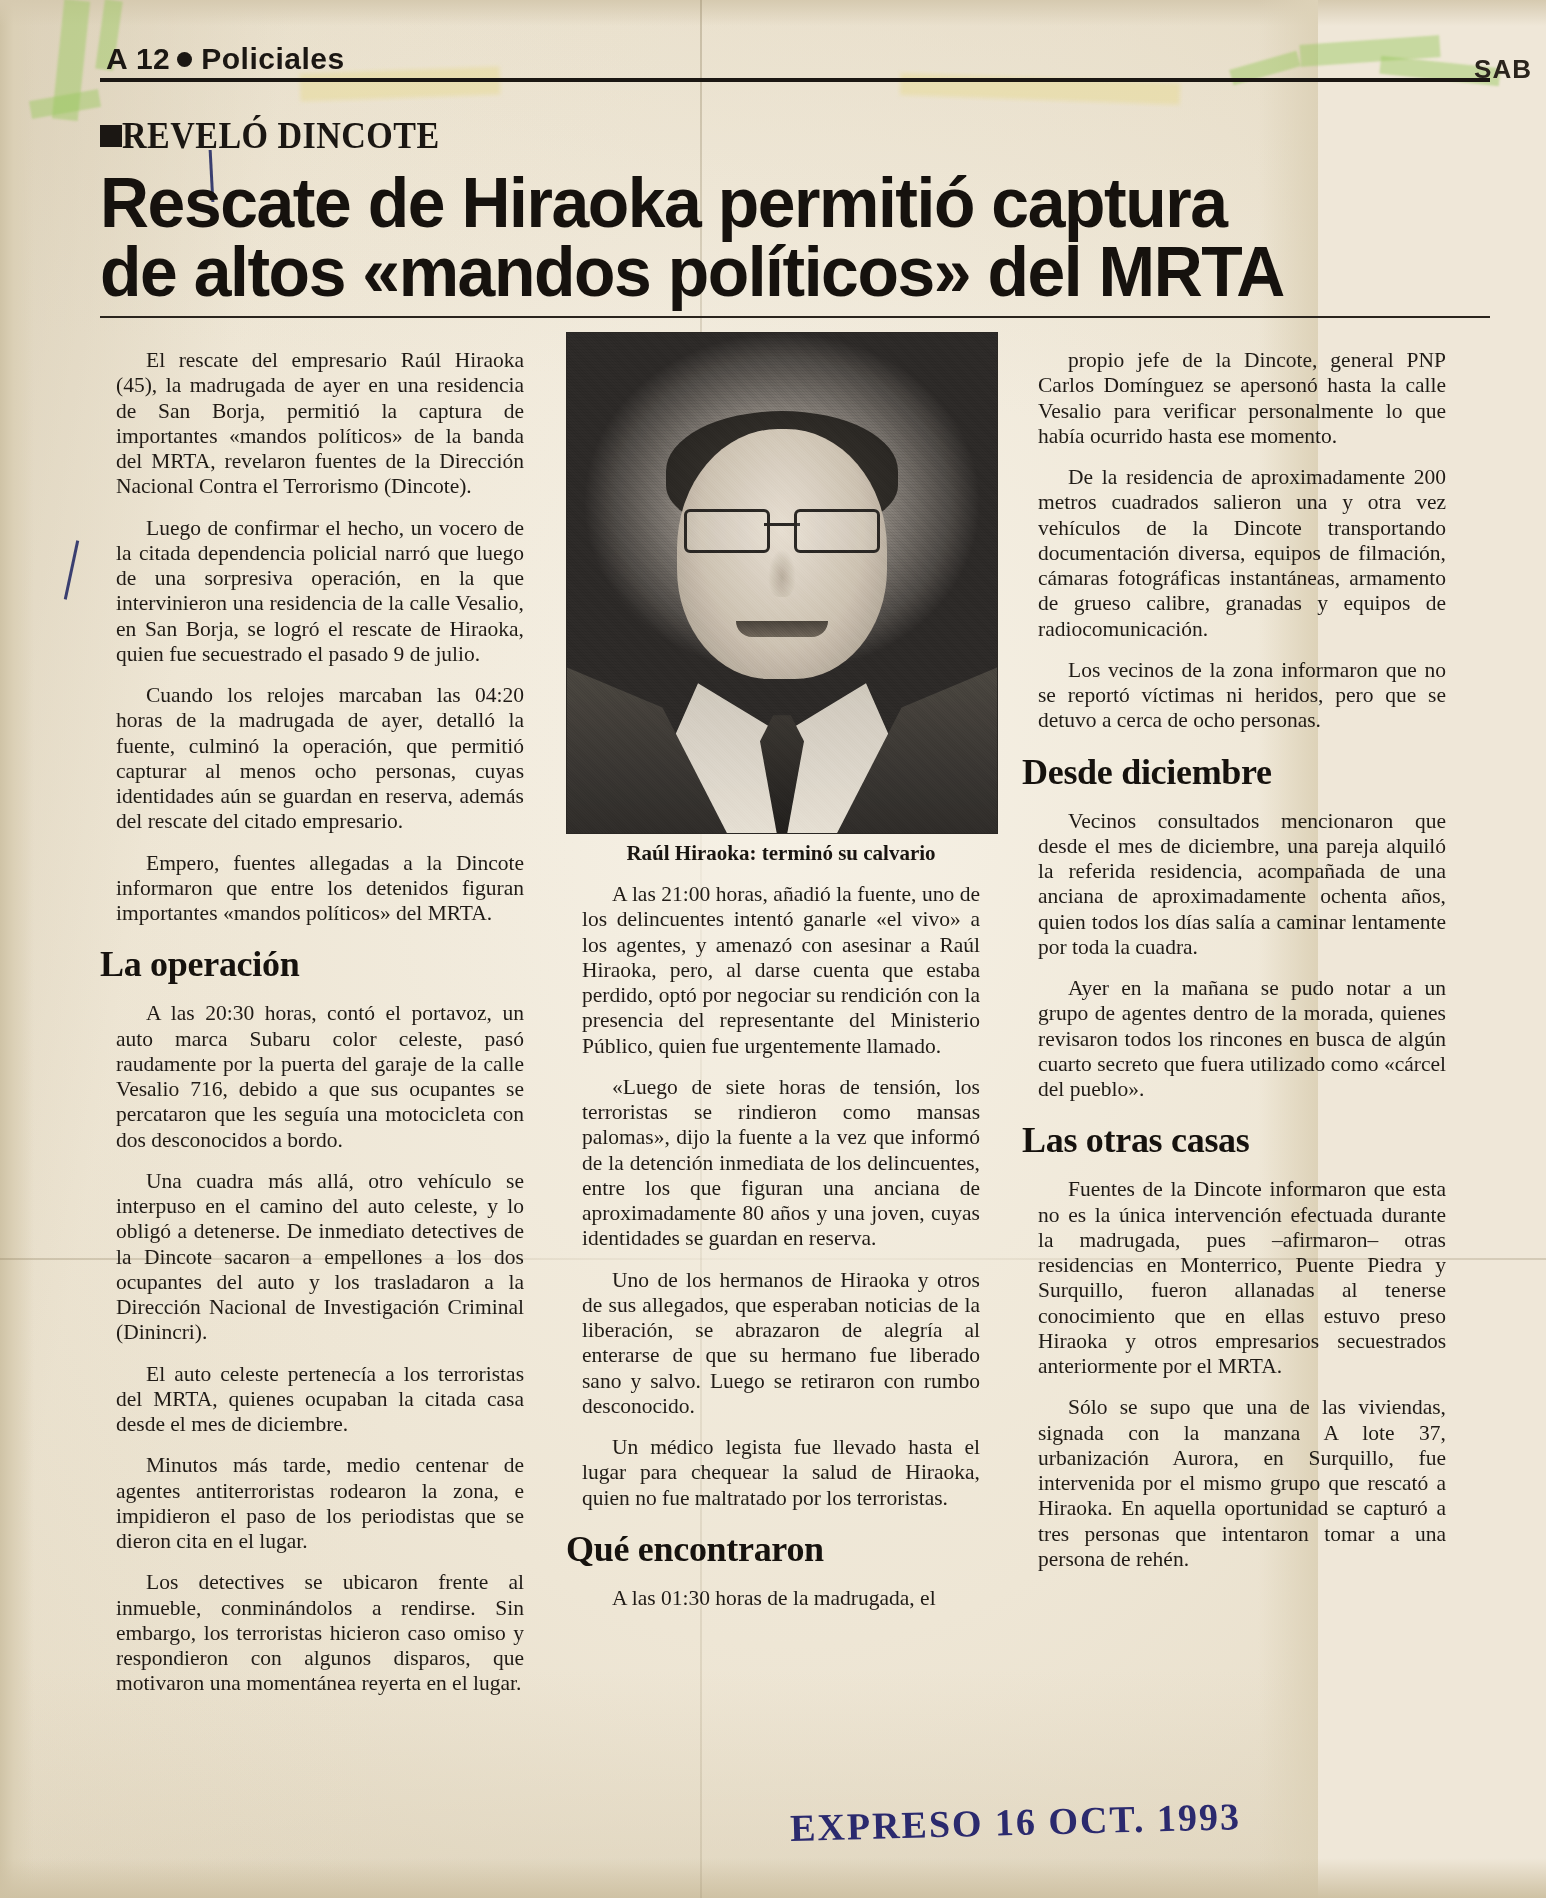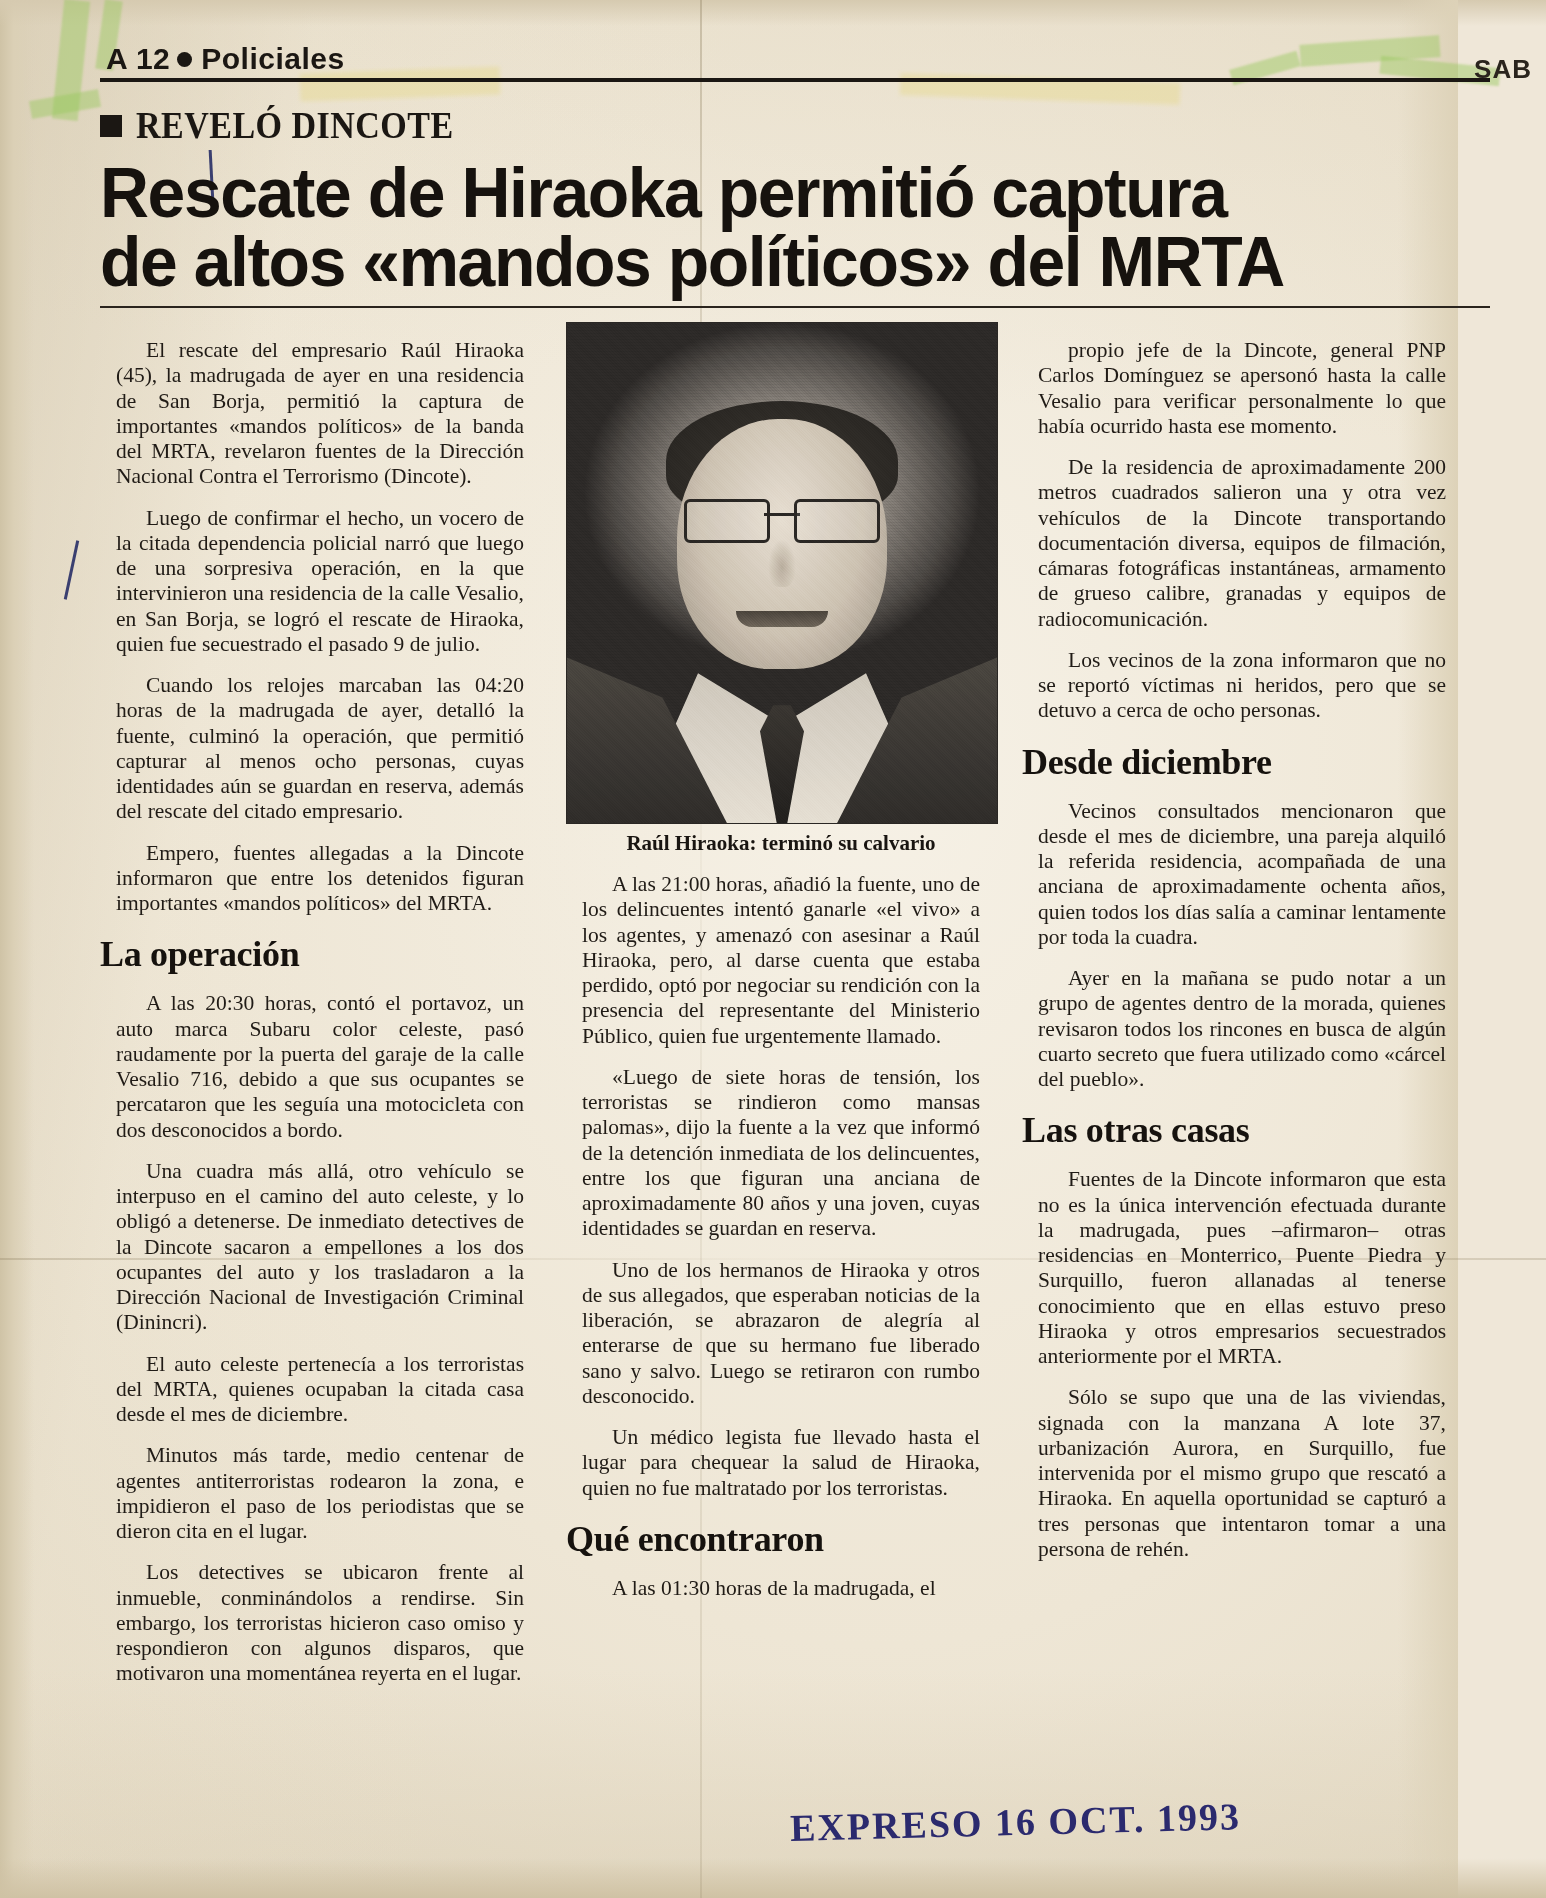--- a/index.html
+++ b/index.html
@@ -9,21 +9,21 @@
   body {
     width: 1546px;
     height: 1898px;
     background: #efe7d8;
     font-family: "Liberation Serif", serif;
     overflow: hidden;
   }
   
   #page {
     position: relative;
-    width: 1458px;
+    width: 1318px;
     height: 1898px;
     background:
       linear-gradient(100deg, rgba(210,198,172,0.55) 0%, rgba(240,233,216,0.1) 18%, rgba(236,228,210,0) 45%),
       linear-gradient(185deg, rgba(225,214,190,0.45) 0%, rgba(243,237,223,0) 22%),
       linear-gradient(0deg, rgba(216,204,178,0.5) 0%, rgba(243,237,223,0) 12%),
       radial-gradient(ellipse at 60% 40%, #f6f1e6 0%, #eee6d5 55%, #e4dac4 100%);
     filter: none;
   }
   
   .scan-edge-left {
@@ -106,24 +106,23 @@
     font-weight: bold; font-size: 26px;
     color: #2a241d;
     letter-spacing: 1px;
   }
   .rule-top {
     position: absolute; left: 0; right: 0; top: 42px;
     height: 4px; background: #1b1713;
   }
   
   .kicker {
-    margin-top: 22px;
+    margin-top: 32px;
     display: flex;
     align-items: center;
-    gap: 14px;
   }
   .sq {
     width: 22px; height: 22px; background: #1b1713; flex: 0 0 auto;
   }
   .kicker-text {
     font-family: "Liberation Serif", serif;
     font-weight: bold;
     font-size: 37px;
     letter-spacing: 0.5px;
     color: #1b1713;

